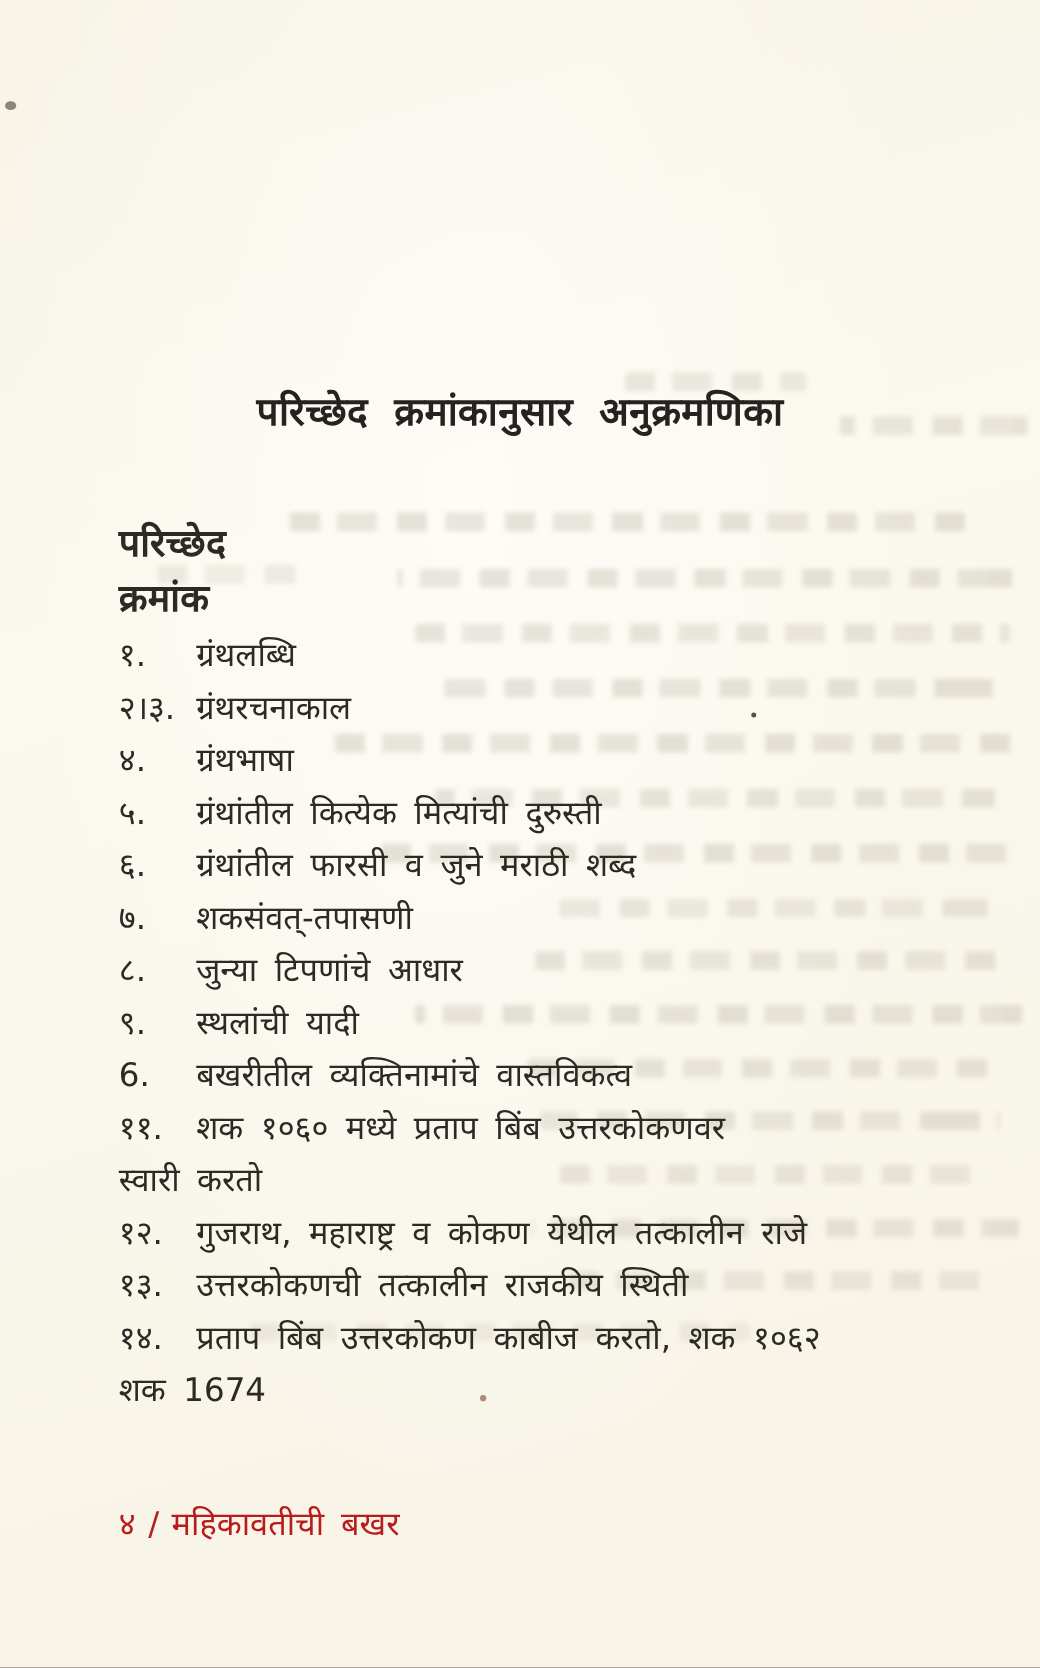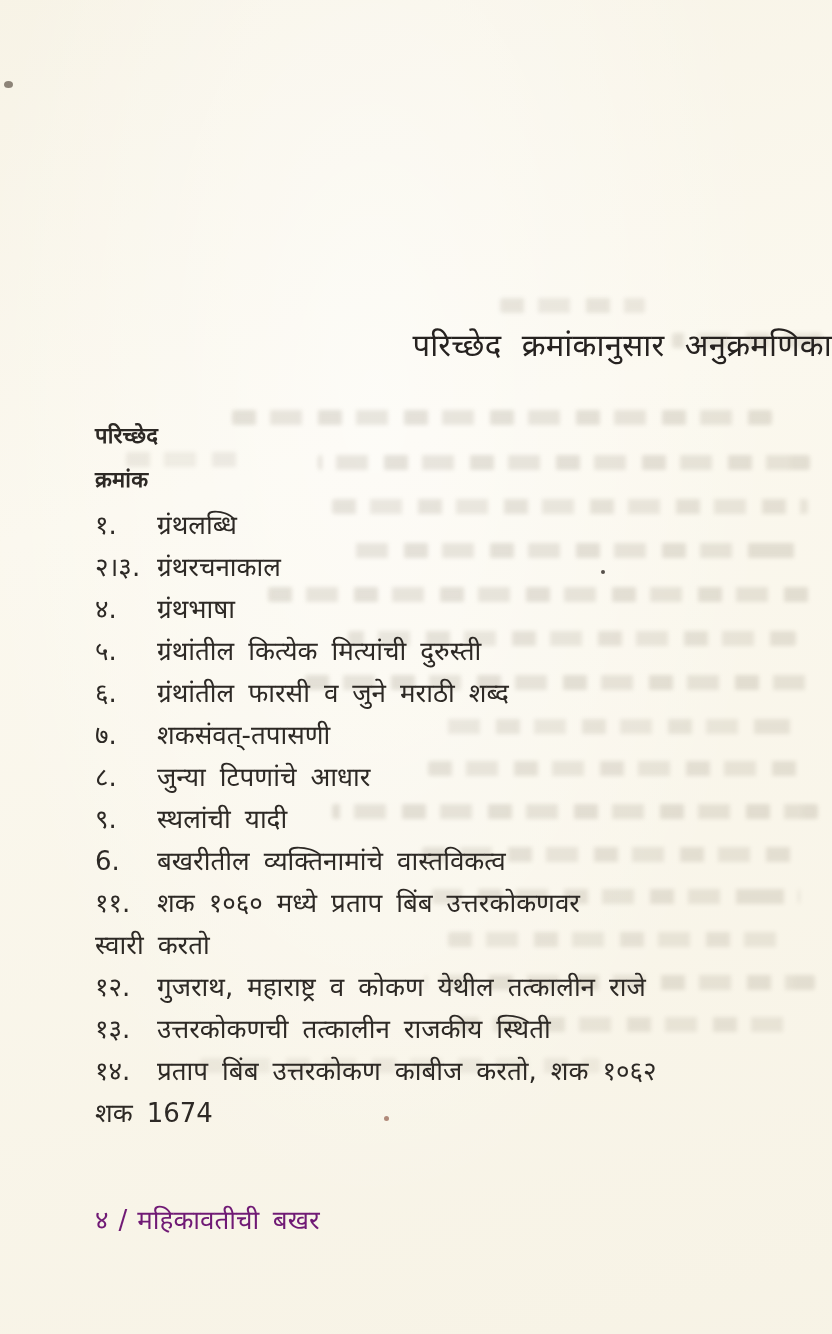--- a/index.html
+++ b/index.html
@@ -22,37 +22,37 @@
   .ghost {
     position:absolute; height:15px; border-radius:3px;
     filter:blur(2px);
     background-image:repeating-linear-gradient(90deg,
       rgba(138,128,108,0.38) 0 24px, rgba(138,128,108,0) 24px 38px,
       rgba(138,128,108,0.32) 38px 70px, rgba(138,128,108,0) 70px 86px);
   }
   .speck { position:absolute; border-radius:50%; }
 
   .title {
-    position:absolute; top:323px; left:0; right:0;
-    text-align:right;
-    font-size:31px; font-weight:normal;
+    position:absolute; top:307px; left:0; right:0;
+    text-align:center;
+    font-size:31px; font-weight:bold;
     word-spacing:10px; letter-spacing:0.3px;
     color:#262220;
   }
   .content { position:absolute; left:95px; top:416px; width:645px; }
-  .col-hdr { font-size:22px; font-weight:bold; height:44px; line-height:40px; letter-spacing:0.2px; }
+  .col-hdr { font-size:30px; font-weight:bold; height:44px; line-height:40px; letter-spacing:0.2px; }
   .row { display:flex; font-size:26px; line-height:42px; word-spacing:0.22em; }
   .num { width:62px; flex:none; }
   .txt { flex:1; }
   .cont { font-size:26px; line-height:42px; word-spacing:0.22em; }
 
   .footer {
     position:absolute; left:95px; top:1200px;
     font-size:26px; line-height:40px; word-spacing:0.2em;
-    color:#701a75;
+    color:#b91c1c;
   }
   .footer .sep { padding:0 10px; }
 </style>
 </head>
 <body>
 
 <div class="page">
 
   <div class="paper-texture"></div>
 

